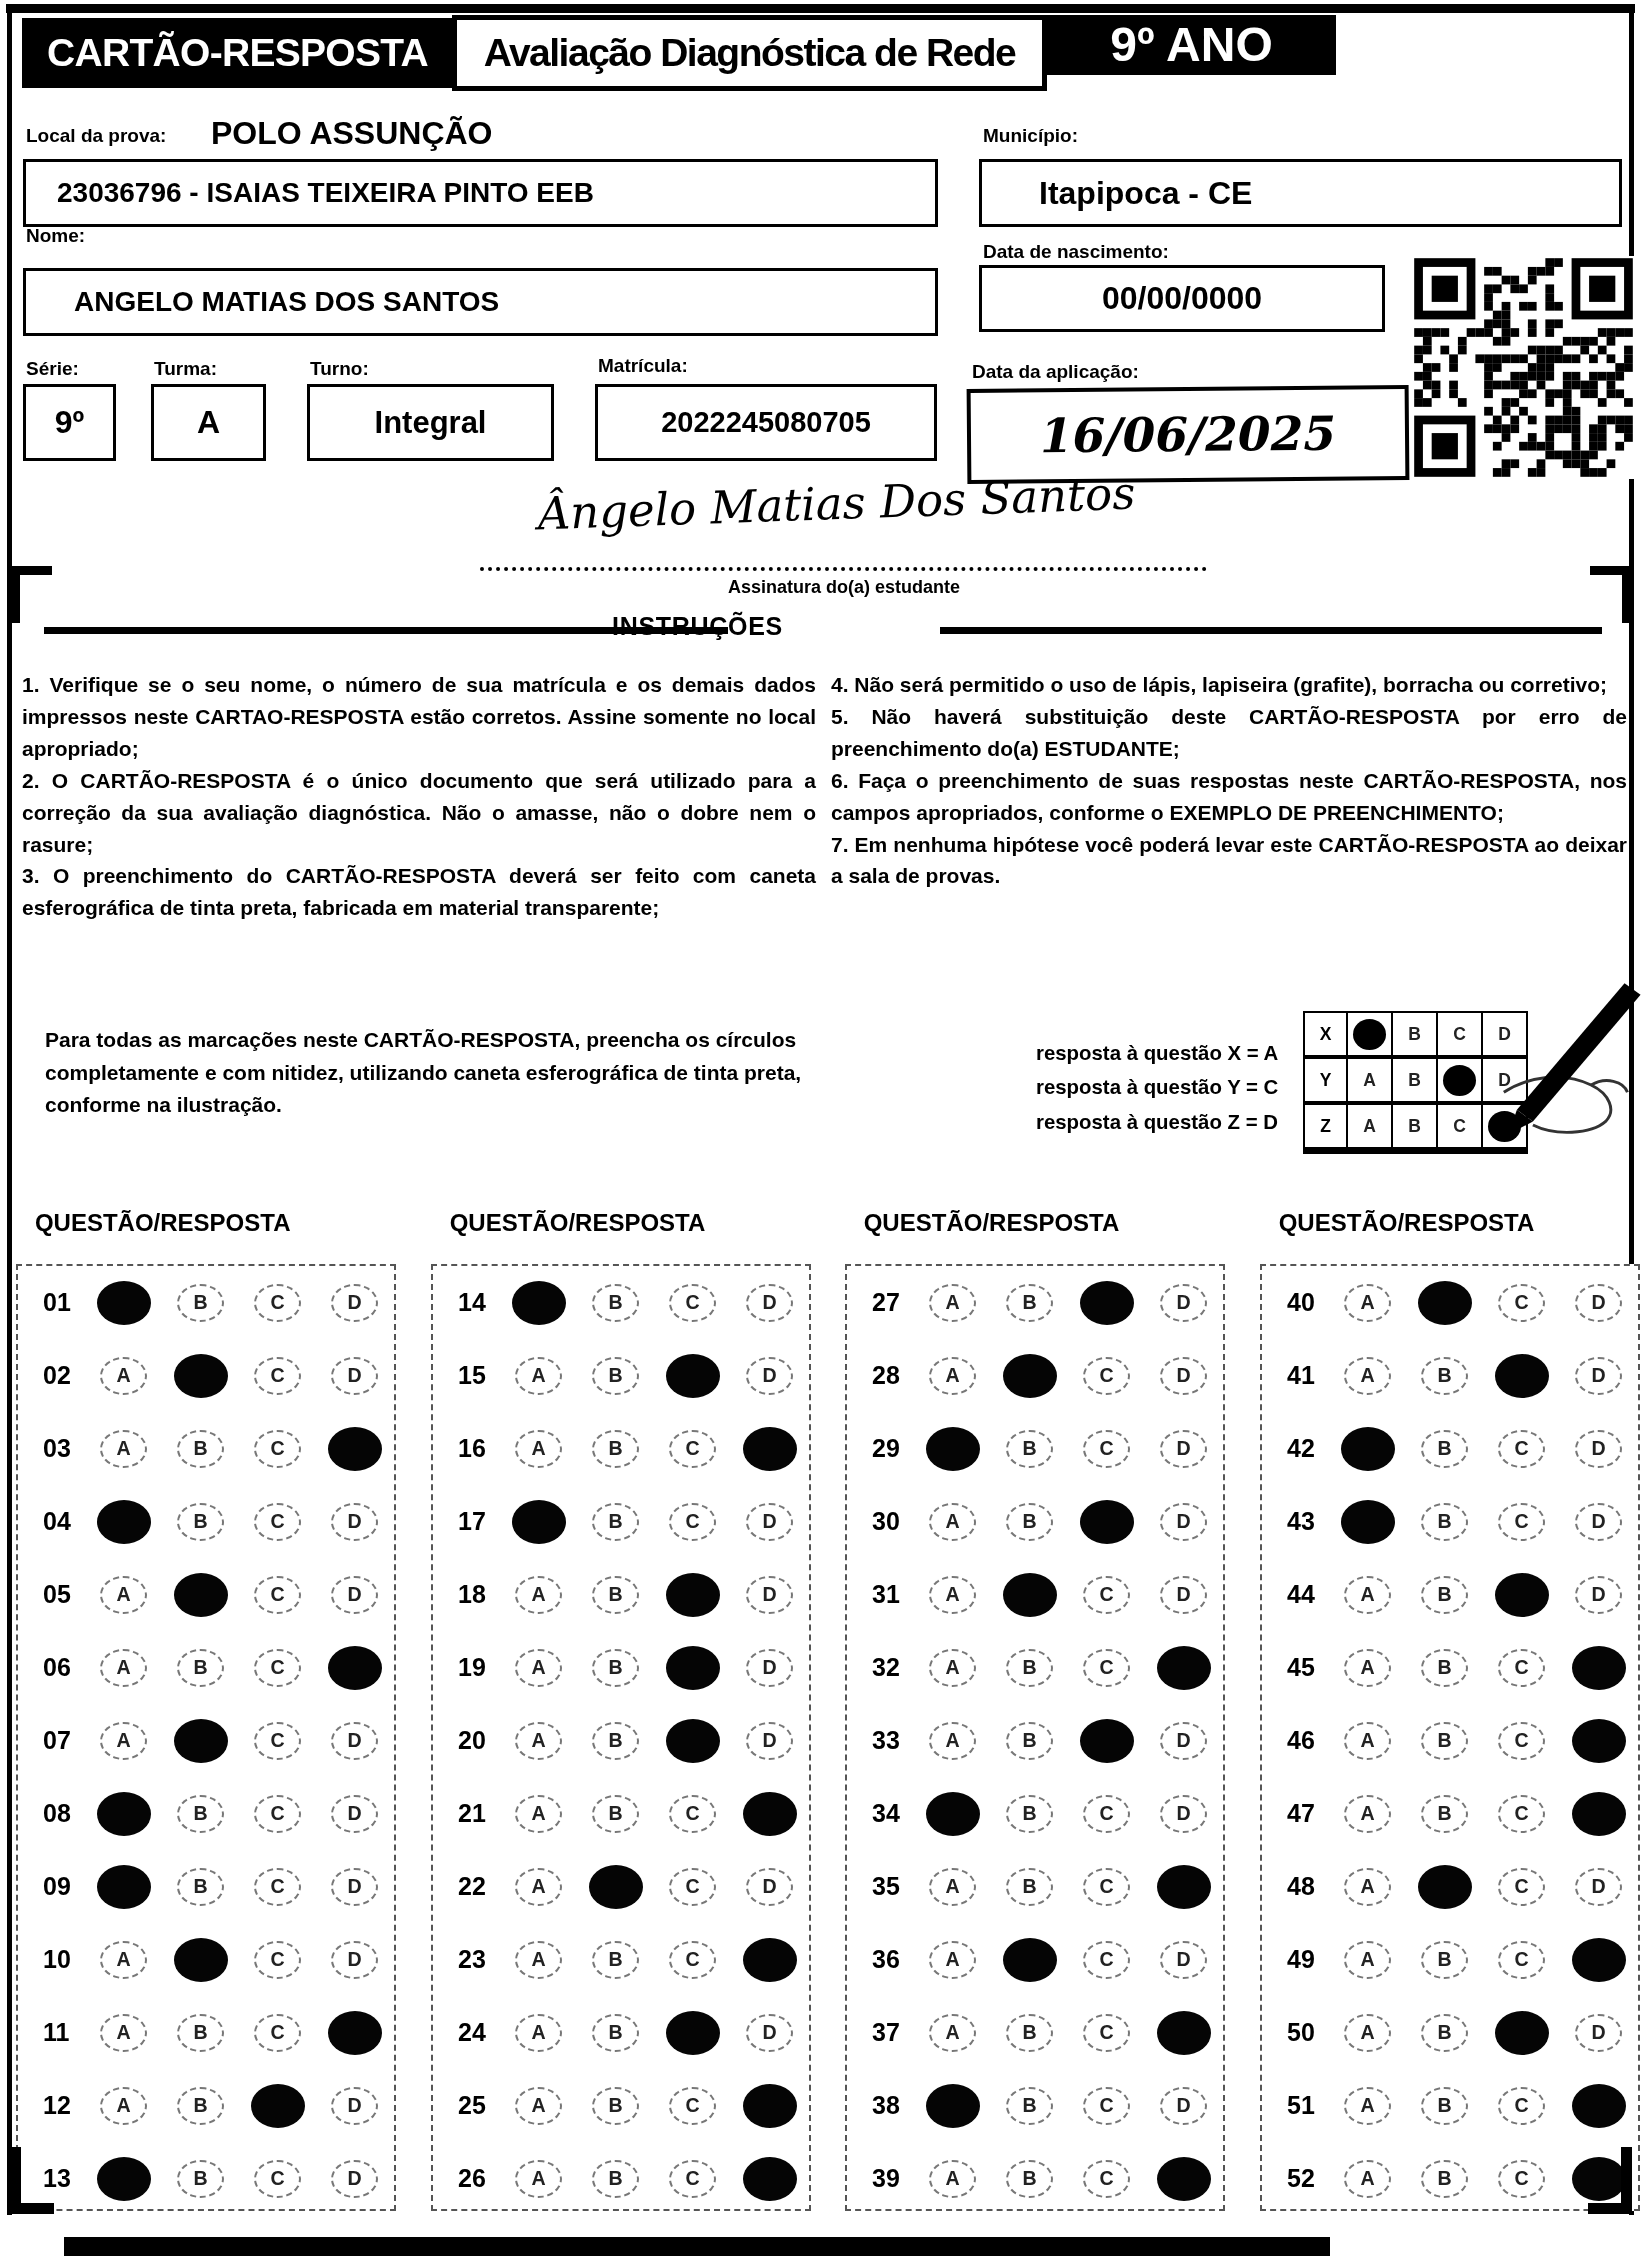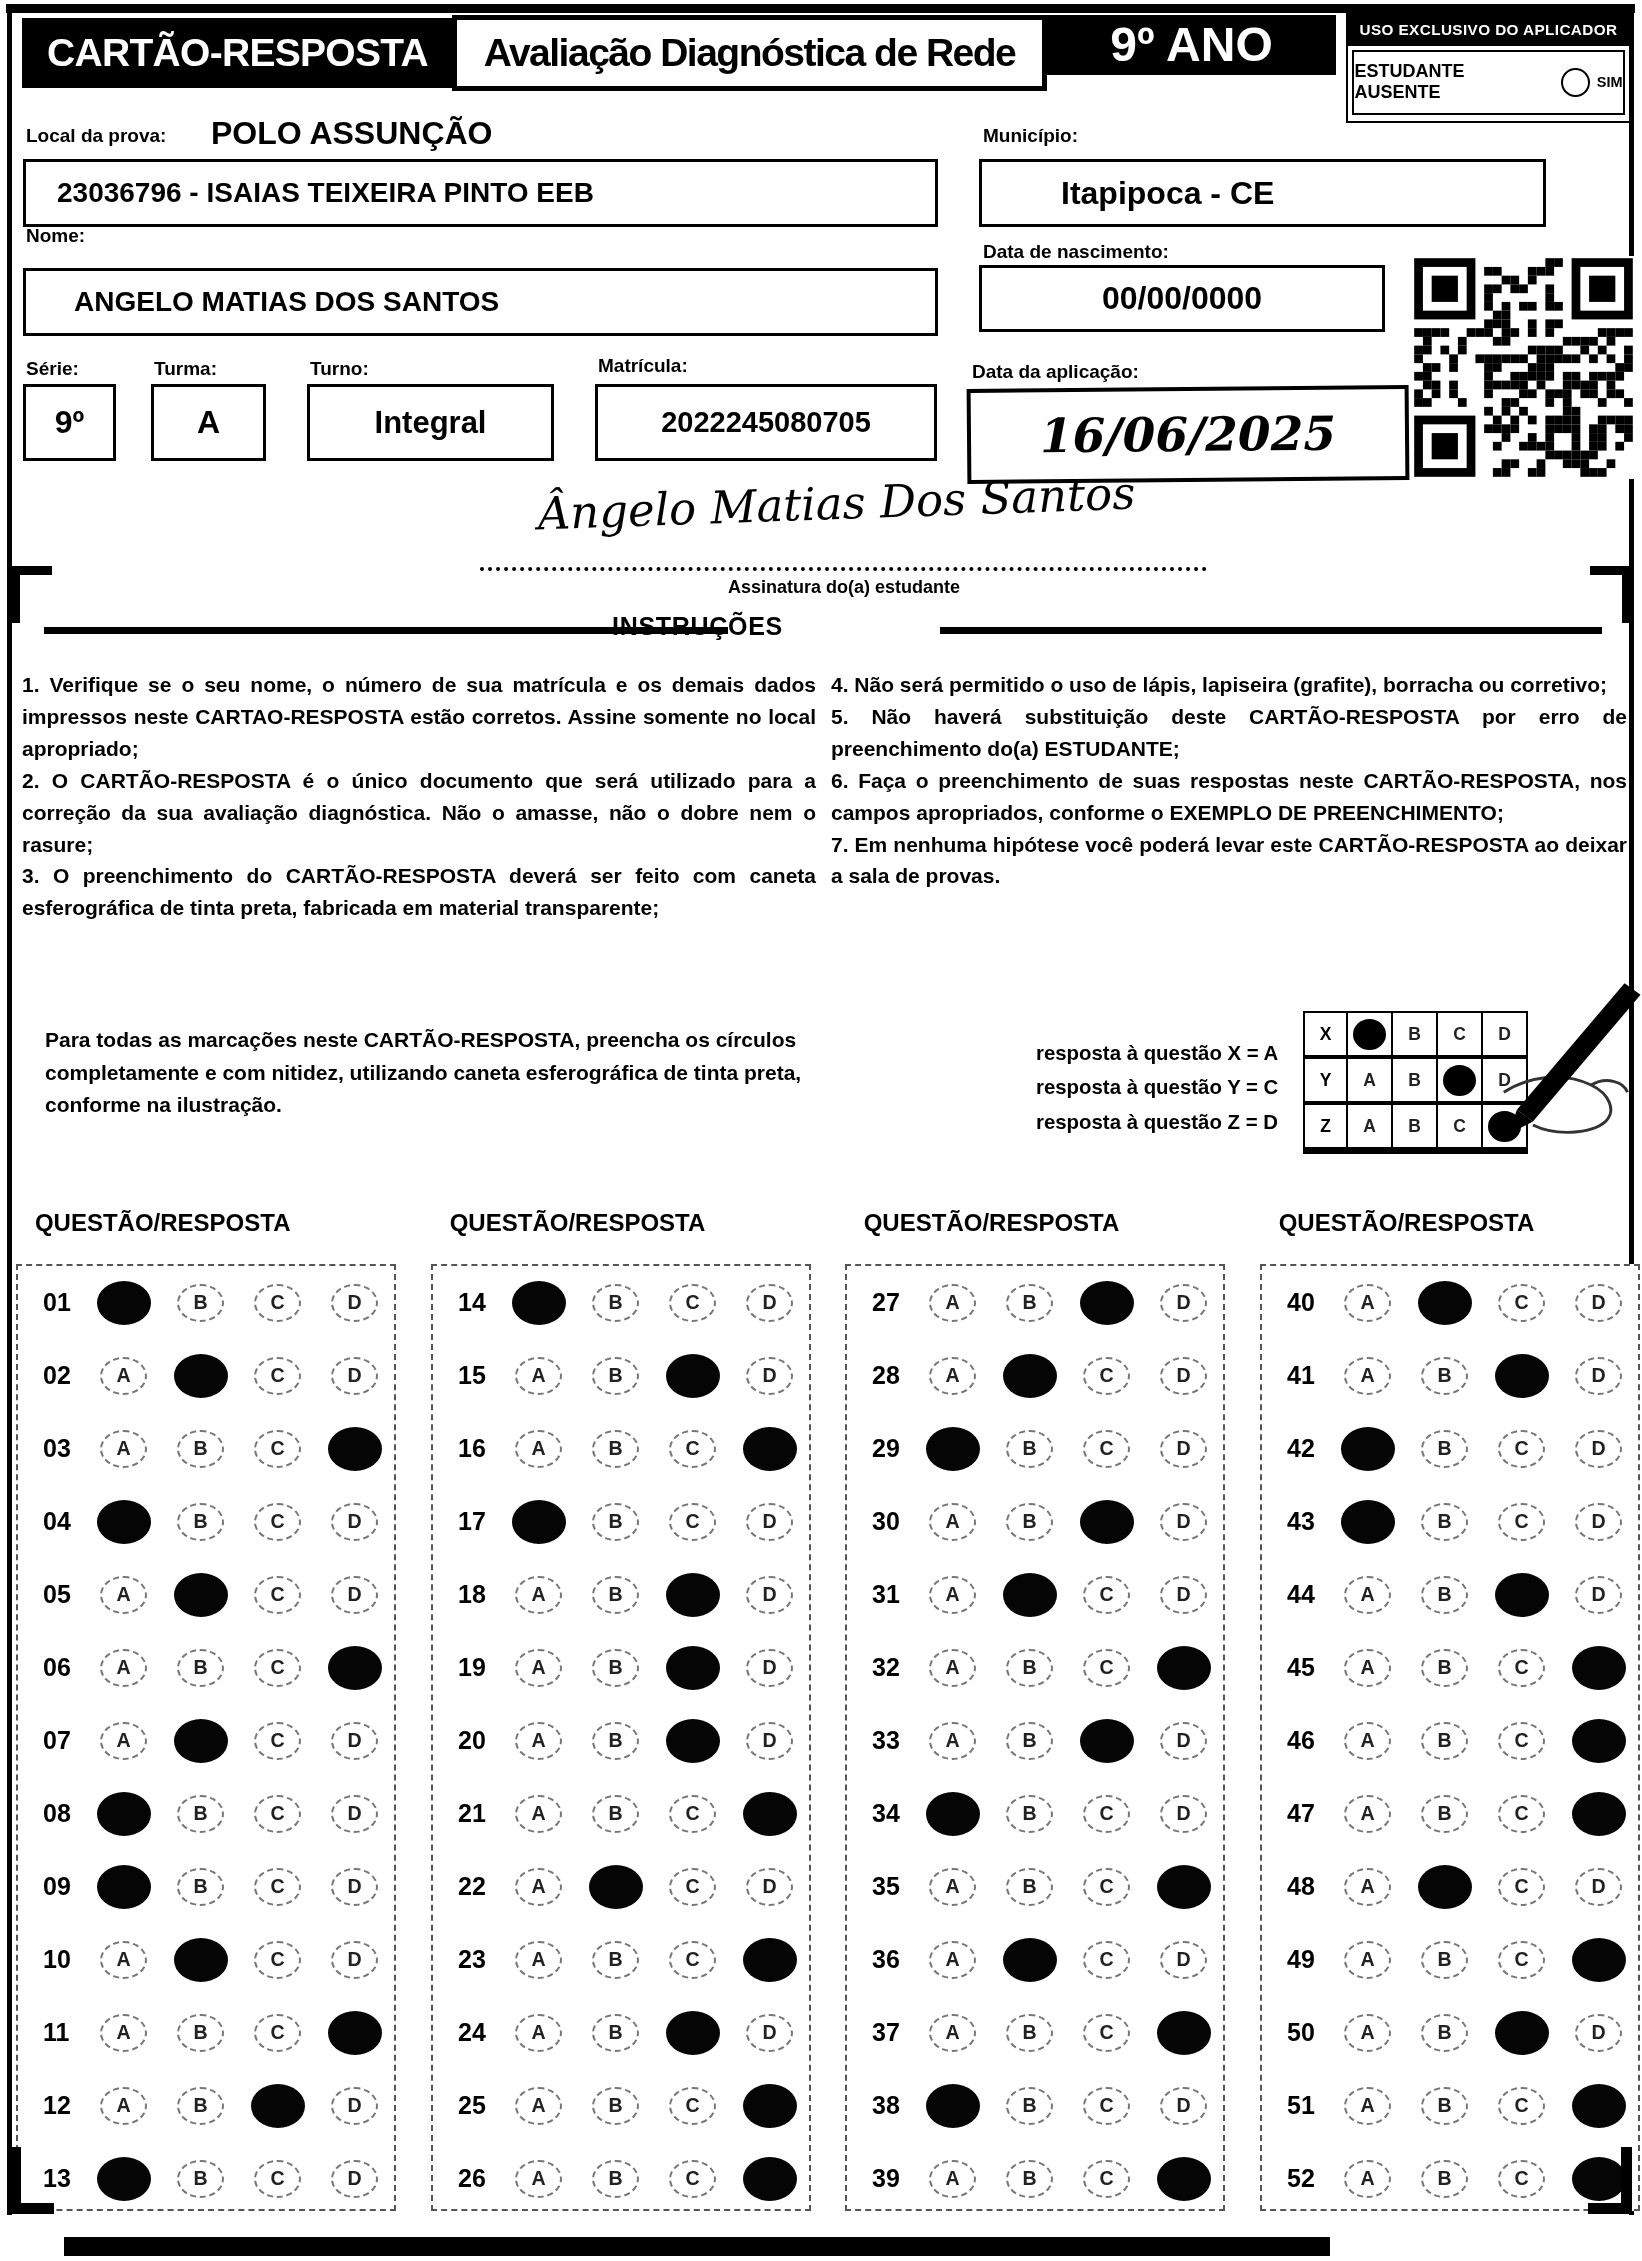--- a/index.html
+++ b/index.html
@@ -58,34 +58,26 @@
 
 <div id="page">
 
   <div class="abs bar" style="left:5.8px;top:4.4px;width:1629px;height:8.7px;"></div>
   <div class="abs bar" style="left:7.3px;top:4.4px;width:5.1px;height:2211px;"></div>
   <div class="abs bar" style="left:1629px;top:4.4px;width:5.1px;height:2211px;"></div>
 
   <div class="abs hdr-card flexc">CARTÃO-RESPOSTA</div>
   <div class="abs hdr-exam flexc">Avaliação Diagnóstica de Rede</div>
   <div class="abs hdr-grade flexc">9º ANO</div>
-  <div class="abs ap-panel">
-    <div class="ap-head">USO EXCLUSIVO DO APLICADOR</div>
-    <div class="ap-body">
-      <span class="ap-label">ESTUDANTE AUSENTE</span>
-      <span class="ap-circle"></span>
-      <span class="ap-sim">SIM</span>
-    </div>
-  </div>
 
   <div class="abs lbl" style="left:26px;top:125px;">Local da prova:</div>
   <div class="abs" style="left:211px;top:115px;font-size:32px;font-weight:800;">POLO ASSUNÇÃO</div>
   <div class="abs lbl" style="left:983px;top:125px;">Município:</div>
   <div class="abs fbox" style="left:23px;top:159px;width:915px;height:68px;padding-left:31px;font-size:28px;">23036796 - ISAIAS TEIXEIRA PINTO EEB</div>
-  <div class="abs fbox" style="left:979px;top:159px;width:567px;height:68px;padding-left:79px;font-size:32px;">Itapipoca - CE</div>
+  <div class="abs fbox" style="left:979px;top:159px;width:643px;height:68px;padding-left:57px;font-size:32px;">Itapipoca - CE</div>
 
   <div class="abs lbl" style="left:26px;top:225px;">Nome:</div>
   <div class="abs fbox" style="left:23px;top:268px;width:915px;height:68px;padding-left:48px;font-size:28px;">ANGELO MATIAS DOS SANTOS</div>
   <div class="abs lbl" style="left:983px;top:241px;">Data de nascimento:</div>
   <div class="abs fbox flexc" style="left:979px;top:265px;width:406px;height:67px;justify-content:center;font-size:32px;">00/00/0000</div>
   <div class="abs" id="qr-holder" style="left:1412px;top:256px;width:223px;height:223px;"><svg width="223" height="223" viewBox="0 0 306 306">
         <rect x="0" y="0" width="306" height="306" fill="#fff"></rect>
         <rect x="183" y="3" width="12" height="12" fill="#000"></rect>
         <rect x="195" y="3" width="12" height="12" fill="#000"></rect>
         <rect x="99" y="15" width="12" height="12" fill="#000"></rect>

